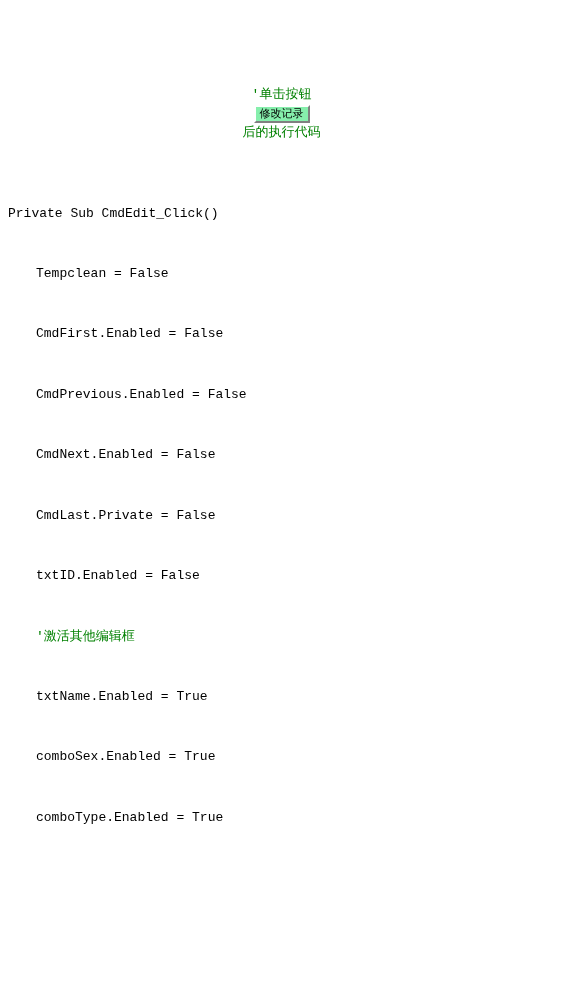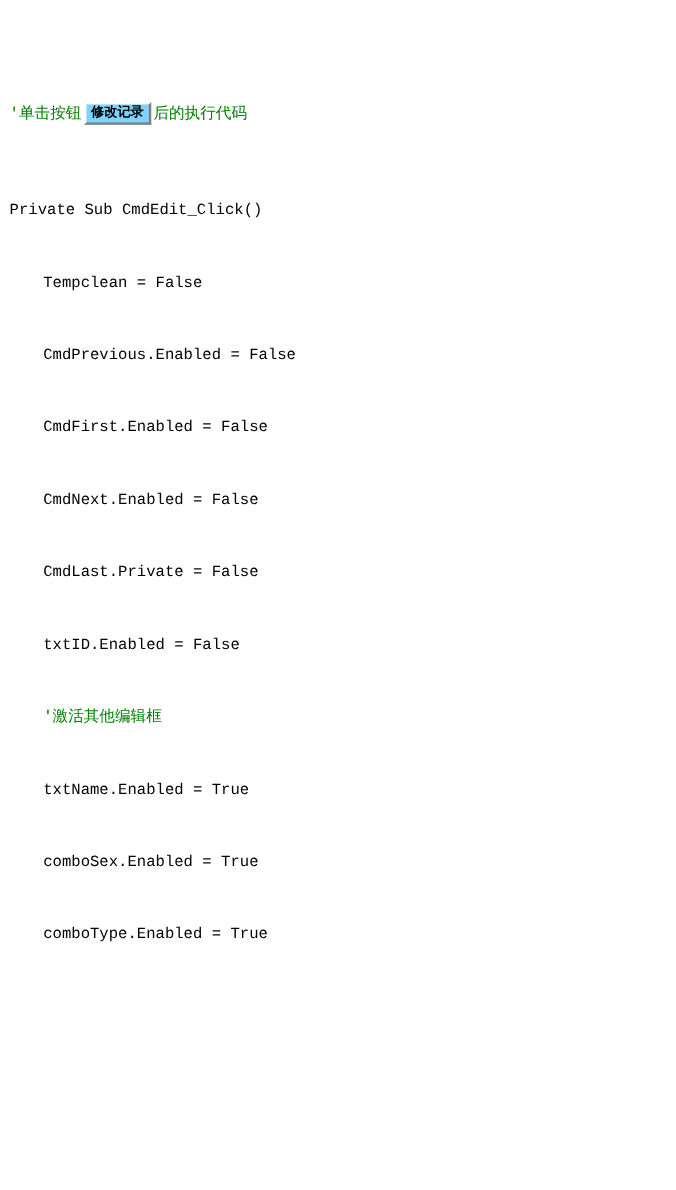--- a/index.html
+++ b/index.html
@@ -28,42 +28,42 @@
       min-height: 20px;
     }
     .indent1 {
       padding-left: 28px;
     }
     .comment {
       color: #008000;
     }
     .btn-inline {
       display: inline-block;
-      background: #7dd3fc;
+      background: #86efac;
       border: 2px solid;
       border-color: #ffffff #808080 #808080 #ffffff;
       padding: 0px 4px;
       font-family: 'SimSun', 'MS Gothic', monospace;
       font-size: 11px;
       color: #000000;
       cursor: pointer;
       vertical-align: middle;
       margin: 0 2px;
       white-space: nowrap;
       line-height: 1.3;
-      font-weight: bold;
     }
     .inline-text {
       display: inline;
     }
     .mixed-line {
       display: flex;
       align-items: center;
       flex-wrap: nowrap;
       min-height: 20px;
+      flex-direction: column;
     }
   </style>
 </head>
 <body>
 
 <div class="code-container">
 
   
   <div class="mixed-line">
     <span class="comment inline-text">'单击按钮</span>
@@ -71,24 +71,24 @@
     <span class="comment inline-text">后的执行代码</span>
   </div>
 
   <div class="line">
     <span>Private Sub CmdEdit_Click()</span>
   </div>
   <div class="line indent1">
     <span>Tempclean = False</span>
   </div>
   <div class="line indent1">
-    <span>CmdPrevious.Enabled = False</span>
+    <span>CmdFirst.Enabled = False</span>
   </div>
   <div class="line indent1">
-    <span>CmdFirst.Enabled = False</span>
+    <span>CmdPrevious.Enabled = False</span>
   </div>
   <div class="line indent1">
     <span>CmdNext.Enabled = False</span>
   </div>
   <div class="line indent1">
     <span>CmdLast.Private = False</span>
   </div>
   <div class="line indent1">
     <span>txtID.Enabled = False</span>
   </div>

